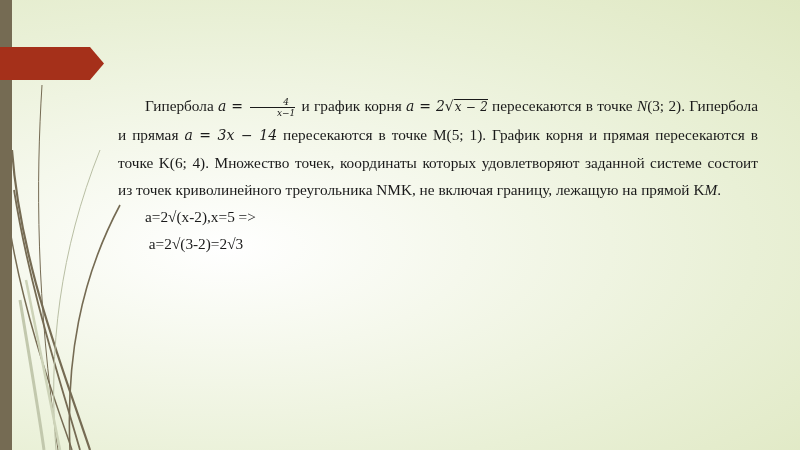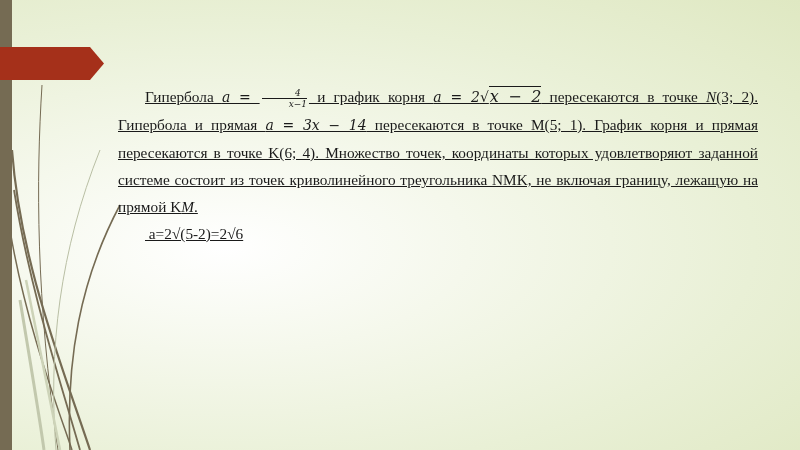--- a/index.html
+++ b/index.html
@@ -11,31 +11,31 @@
   }
   .left-strip {
     position:absolute; left:0; top:0; width:12px; height:450px;
     background:#756b53;
   }
   .decor { position:absolute; left:0; top:0; width:160px; height:450px; pointer-events:none; }
   .title-arrow {
     position:absolute; left:0; top:47px; width:104px; height:33px;
   }
   .content {
-    position:absolute; left:118px; top:83px; width:640px;
-    font-size:15.3px; line-height:27px; text-align:justify;text-decoration:underline;
+    position:absolute; left:118px; top:92px; width:640px;
+    font-size:15.3px; line-height:27px; text-align:justify;
   }
   .content p { margin:0; }
   .indent { text-indent:27px; }
   .math { font-family:"DejaVu Serif", serif; font-style:italic; font-size:14px; }
   .frac { display:inline-block; vertical-align:middle; text-align:center; font-family:"DejaVu Serif", serif; font-style:italic; font-size:9px; line-height:10px; margin:0 2px; }
   .frac .num { display:block; border-bottom:1px solid #1a1a1a; padding:0 1px; }
   .frac .den { display:block; }
   .sqrt { font-family:"DejaVu Serif", serif; }
-  .sqrt-body { border-top:1px solid #1a1a1a; font-style:italic; font-family:"DejaVu Serif", serif; font-size:16px; padding-left:1px; }
+  .sqrt-body { border-top:1px solid #1a1a1a; font-style:italic; font-family:"DejaVu Serif", serif; font-size:12px; padding-left:1px; }
   .it { font-style:italic; }
 </style>
 </head>
 <body>
 
 <div class="left-strip"></div>
 
 <svg class="decor" viewBox="0 0 160 450">
   <path d="M12,150 C20,260 60,360 90,450" stroke="#756b53" stroke-width="2.2" fill="none"></path>
   <path d="M14,190 C30,290 60,380 80,450" stroke="#756b53" stroke-width="1.8" fill="none"></path>
@@ -48,14 +48,15 @@
 </svg>
 
 <svg class="title-arrow" viewBox="0 0 104 33">
   <polygon points="0,0 90,0 104,16.5 90,33 0,33" fill="#a5301a"></polygon>
 </svg>
 
 <div class="content">
   <p class="indent">
     <span>Гипербола </span><span class="math"><span>a = </span><span class="frac"><span class="num">4</span><span class="den">x−1</span></span></span><span> и график корня </span><span class="math"><span>a = 2</span><span class="sqrt">√</span><span class="sqrt-body">x − 2</span></span><span> пересекаются в точке </span><span class="it">N</span><span>(3; 2). Гипербола и прямая </span><span class="math">a = 3x − 14</span><span> пересекаются в точке M(5; 1). График корня и прямая пересекаются в точке K(6; 4). Множество точек, координаты которых удовлетворяют заданной системе состоит из точек криволинейного треугольника NMK, не включая границу, лежащую на прямой K</span><span class="it">M</span><span>.</span>
   </p>
-  <p class="indent" style="white-space:pre"> a=2√(5-2)=2√6</p>
+  <p class="indent">a=2√(x-2),x=5 =&gt;</p>
+  <p class="indent" style="white-space:pre"> a=2√(3-2)=2√3</p>
 </div>
 
 </body></html>

